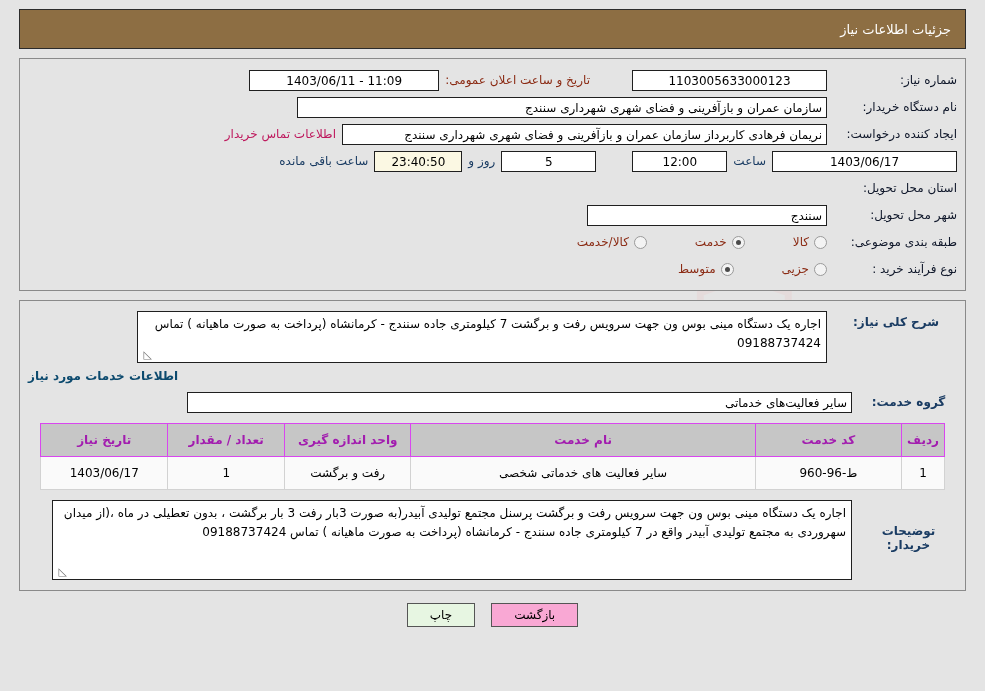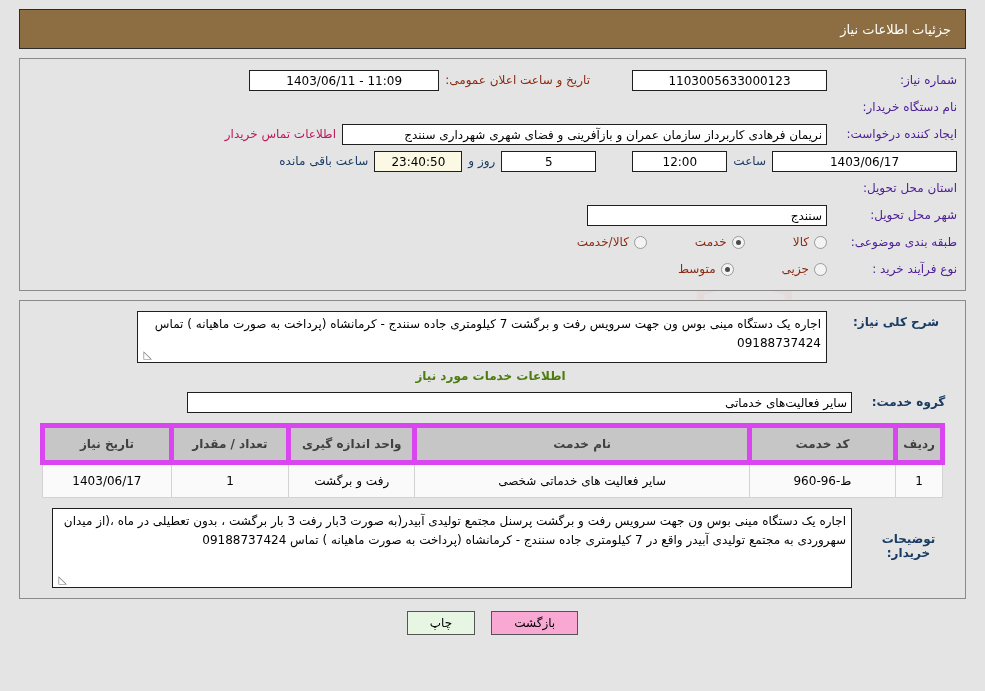--- a/index.html
+++ b/index.html
@@ -90,21 +90,21 @@
     display: flex;
     align-items: center;
     margin-bottom: 5px;
     min-height: 22px;
   }
   .flabel {
     width: 130px;
     flex: 0 0 130px;
     text-align: right;
     padding-left: 8px;
-    color: #4c1d95;
+    color: #0f172a;
     font-size: 12px;
     line-height: 15px;
     box-sizing: border-box;
   }
   .flabel.two-line { line-height: 14px; }
   .fvalue { flex: 1 1 auto; display: flex; align-items: center; }
 
   .txtbox {
     border: 1px solid #1f1f1f;
     background: #ffffff;
@@ -205,25 +205,25 @@
     width: 12px; height: 12px;
     color: #777;
     font-size: 11px;
     line-height: 11px;
     direction: ltr;
   }
   .ta-need { width: 690px; height: 52px; }
   .ta-desc { width: 800px; height: 80px; }
 
   .section-title {
-    color: #4d7c0f;
+    color: #0c4a6e;
     font-size: 12px;
     font-weight: bold;
     margin: 6px 0 8px 0;
-    text-align: center;
+    text-align: left;
     padding-right: 4px;
   }
   .blabel {
     font-weight: bold;
     color: #1a3c63;
     font-size: 12px;
     width: 130px;
     flex: 0 0 130px;
     text-align: center;
     padding-left: 8px;
@@ -233,22 +233,22 @@
 
   
   table.items {
     border-collapse: collapse;
     width: 905px;
     margin: 10px auto 10px auto;
     font-size: 12px;
   }
   table.items th {
     background: #c6c6c6;
-    color: #404040;
-    border: 5px solid #d946ef;
+    color: #a21caf;
+    border: 1px solid #d946ef;
     height: 28px;
     font-weight: bold;
     font-size: 12px;
     padding: 2px 4px;
   }
   table.items td {
     background: #fafafa;
     border: 1px solid #d2d2d2;
     height: 28px;
     text-align: center;
@@ -310,20 +310,23 @@
       <div class="flabel">شماره نیاز:</div>
       <div class="fvalue">
         <div class="txtbox num w-need">1103005633000123</div>
         <span class="ann-label">تاریخ و ساعت اعلان عمومی:</span>
         <div class="txtbox num w-ann">1403/06/11 - 11:09</div>
       </div>
     </div>
 
     <div class="frow">
       <div class="flabel">نام دستگاه خریدار:</div>
+      <div class="fvalue">
+        <div class="txtbox rtl-text w-org">سازمان عمران و بازآفرینی و فضای شهری شهرداری سنندج</div>
+      </div>
     </div>
 
     <div class="frow">
       <div class="flabel">ایجاد کننده درخواست:</div>
       <div class="fvalue">
         <div class="txtbox rtl-text w-person">نریمان فرهادی کاربرداز سازمان عمران و بازآفرینی و فضای شهری شهرداری سنندج</div>
         <span class="link-text">اطلاعات تماس خریدار</span>
       </div>
     </div>
 

